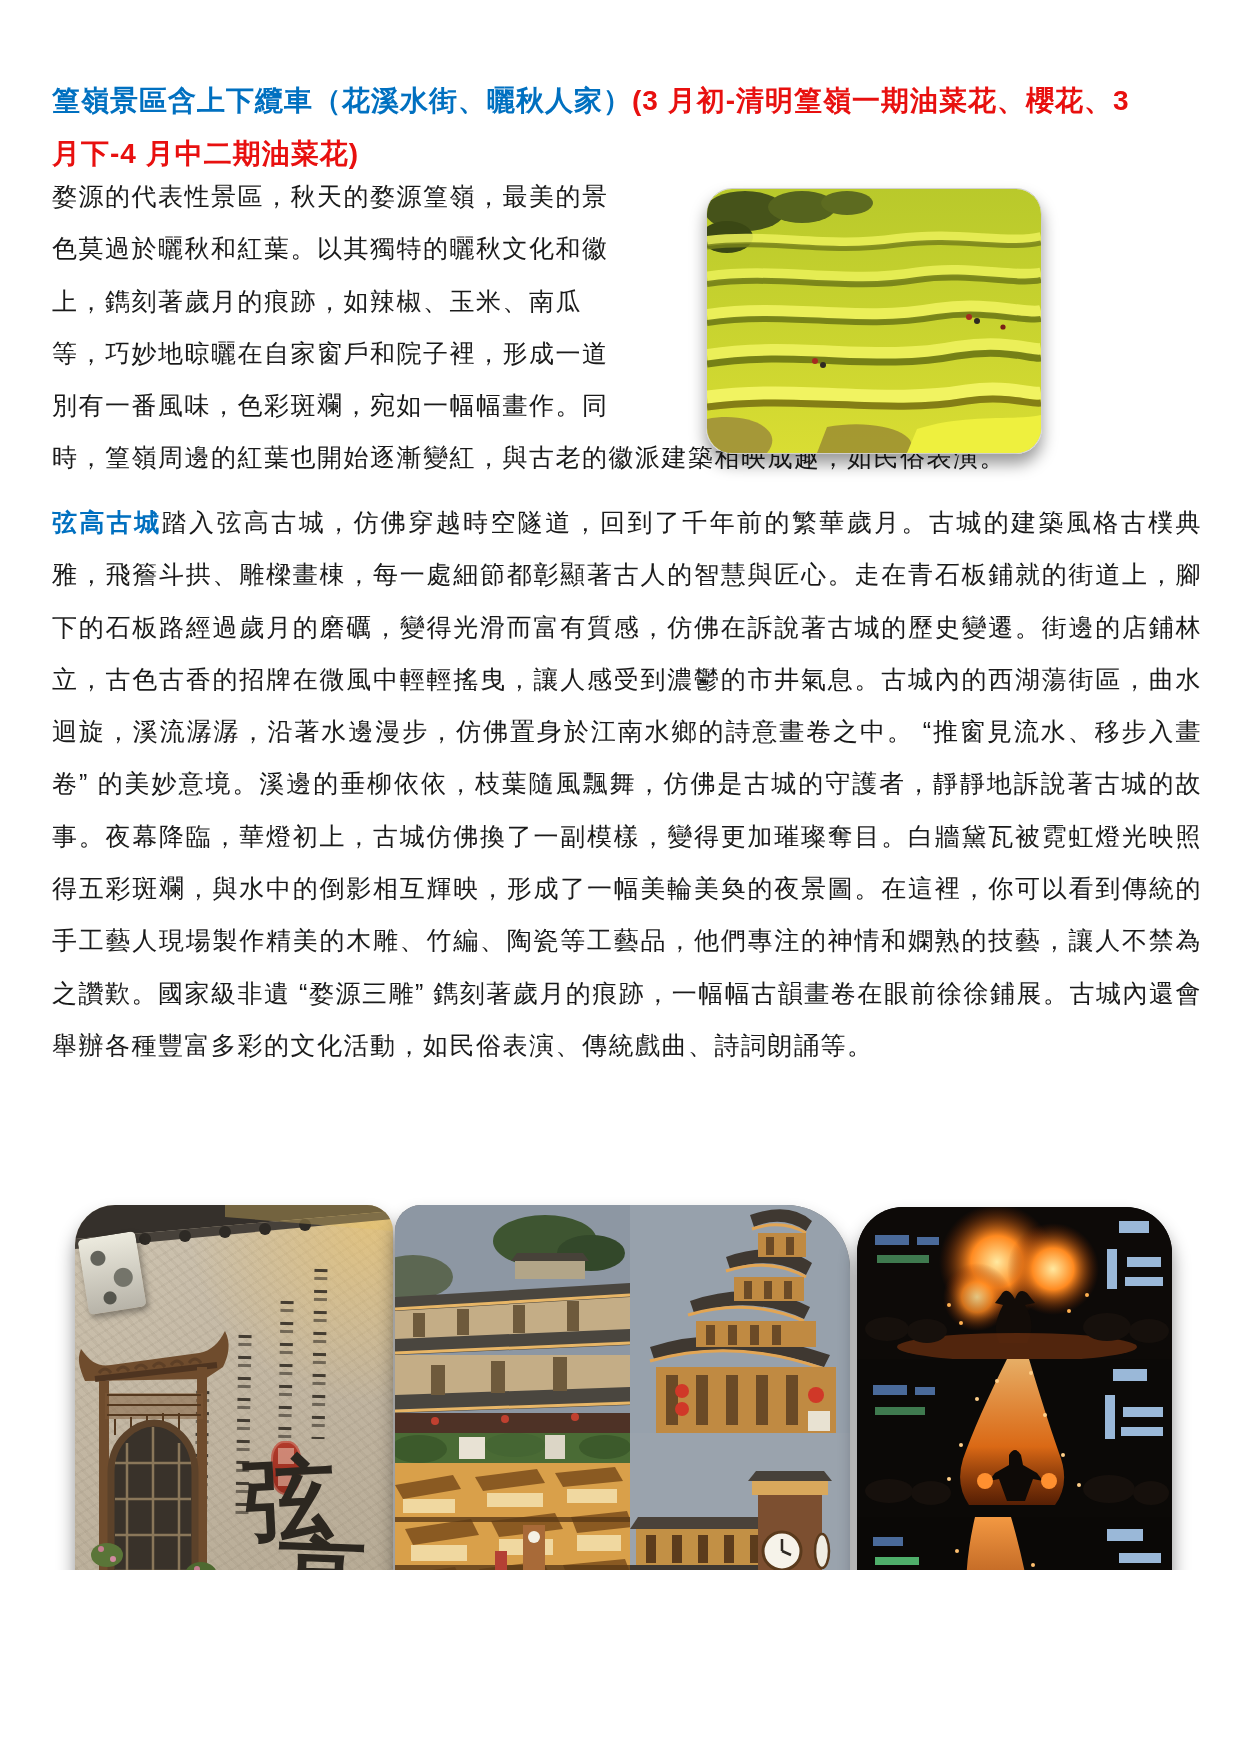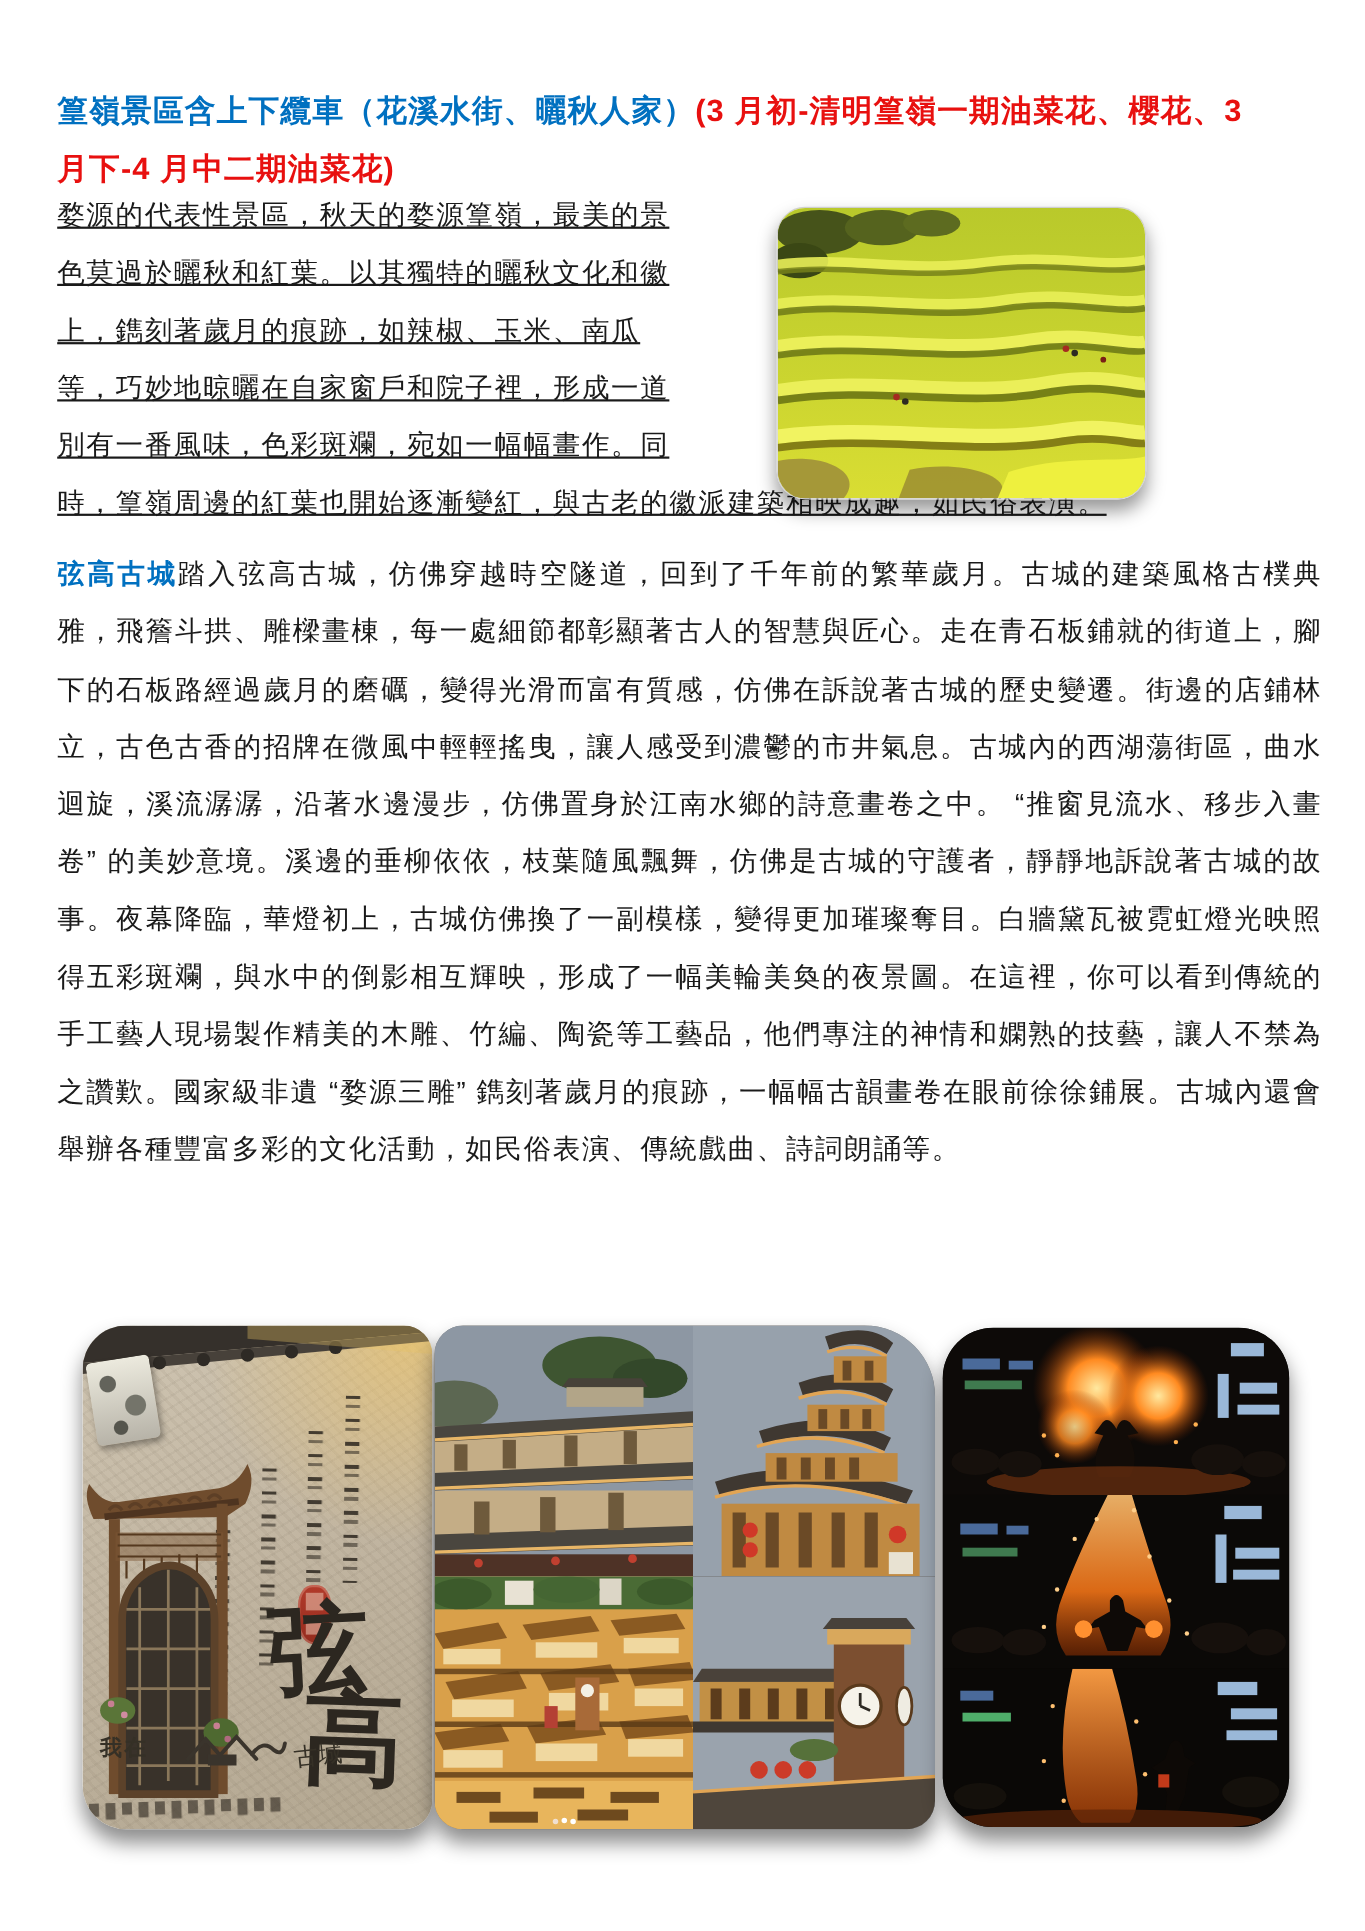--- a/index.html
+++ b/index.html
@@ -1,25 +1,25 @@
 <!DOCTYPE html>
 <html><head>
 <meta charset="utf-8">
 <style>
   html,body{margin:0;padding:0;background:#ffffff;}
   .page{
-    position:relative;width:1241px;height:1755px;background:#ffffff;overflow:hidden;
+    position:relative;width:1241px;height:1570px;background:#ffffff;overflow:hidden;
     font-family:"Liberation Sans","DejaVu Sans",sans-serif;color:#1a1a1a;
   }
   
   .heading{position:absolute;left:52px;top:74px;width:1152px;font-size:28px;font-weight:700;line-height:53px;letter-spacing:1px;}
   .heading .blue{color:#0070C0;}
   .heading .red{color:#E8100F;}
   
-  .para1{position:absolute;left:52px;top:170px;width:1150px;font-size:25px;line-height:52.3px;letter-spacing:1.5px;text-decoration:underline;}
+  .para1{position:absolute;left:52px;top:170px;width:1150px;font-size:25px;line-height:52.3px;letter-spacing:1.5px;}
   .para1 .short{width:600px;}
   .para2{position:absolute;left:52px;top:496px;width:1150px;font-size:25px;line-height:52.3px;letter-spacing:1.5px;text-align:justify;margin:0;}
   .para2 .lead{color:#0070C0;font-weight:700;}
   
   .terrace{
     position:absolute;left:706px;top:188px;width:334px;height:264px;border-radius:26px;overflow:hidden;
     border:1px solid #cfcfcf;box-shadow:0 10px 16px rgba(0,0,0,0.40);
   }
   .terrace svg{display:block;}
   

